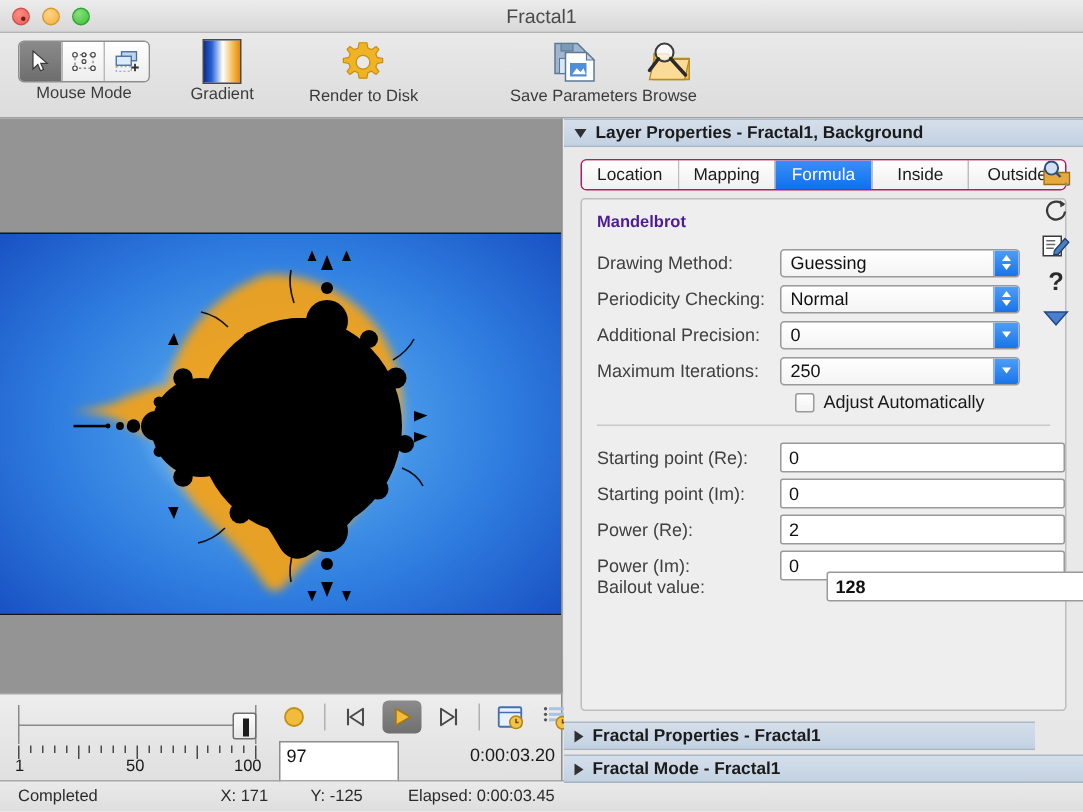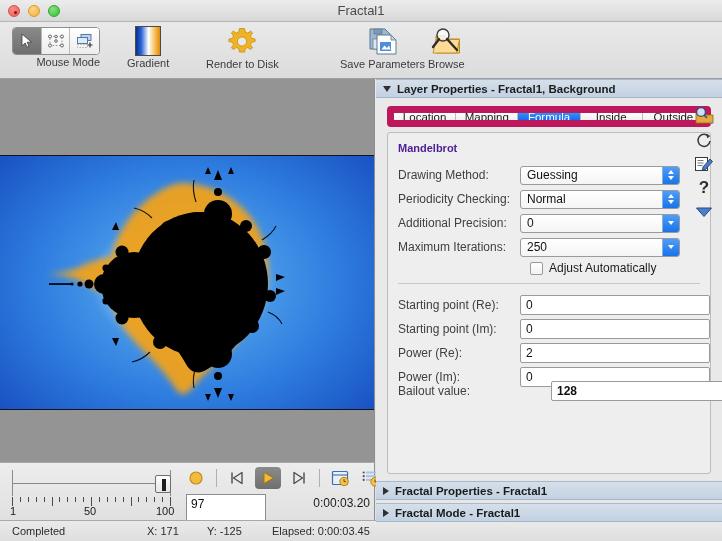--- a/index.html
+++ b/index.html
@@ -38,21 +38,21 @@
     font-size: 13px; color: #4a4a4a;
   }
 
   
   .toolbar {
     position: absolute; left: 0; top: 22px; width: 722px; height: 57px;
     background: linear-gradient(#e9e9e9, #dcdcdc);
     border-bottom: 1px solid #9f9f9f;
   }
   .tb-item { position: absolute; text-align: center; }
-  .tb-label { font-size: 11px; color: #3b3b3b; margin-top: 1px; white-space: nowrap; text-align: right; }
+  .tb-label { font-size: 11px; color: #3b3b3b; margin-top: 1px; white-space: nowrap; }
 
   
   .seg {
     display: flex; height: 28px; border: 1px solid #8e8e8e; border-radius: 4px;
     overflow: hidden; background: #fff; width: 88px;
   }
   .seg > div {
     width: 29px; display: flex; align-items: center; justify-content: center;
     border-right: 1px solid #b9b9b9; background: linear-gradient(#ffffff,#ededed);
   }
@@ -139,21 +139,21 @@
   }
   .tri { width: 0; height: 0; margin-right: 6px; }
   .tri.down { border-left: 4.5px solid transparent; border-right: 4.5px solid transparent; border-top: 6px solid #303030; }
   .tri.right { border-top: 4.5px solid transparent; border-bottom: 4.5px solid transparent; border-left: 6px solid #303030; }
 
   .panel-body {
     position: absolute; left: 0; top: 19px; width: 346px; height: 382px;
     background: #e9e9e9; padding: 6px 8px 0 8px;
   }
   .tabbar {
-    display: flex; height: 21px; border: 7px solid #be185d; border-radius: 4px;
+    display: flex; height: 21px; border: 1px solid #be185d; border-radius: 4px;
     overflow: hidden; background: #fff; margin: 2px 3px 0 3px; text-align: center;
   }
   .tab {
     flex: 1; display: flex; align-items: center; justify-content: center;
     font-size: 11.5px; color: #1b1b1b; border-right: 1px solid #bdbdbd;
     background: linear-gradient(#fefefe,#f0f0f0);
   }
   .tab:last-child { border-right: none; }
   .tab.active { background: linear-gradient(#3a8ff7,#1070ef); color: #fff; }
 
@@ -576,21 +576,21 @@
           <span style="font-size:17px; color:#2b2b2b; font-weight:bold;">?</span>
         </div>
         <div class="sideicon">
           <svg width="18" height="12" viewBox="0 0 18 12">
             <path d="M1.5 2 H16.5 L9 10.5 z" fill="#4a7fd0" stroke="#24497f" stroke-width="1"></path>
           </svg>
         </div>
       </div>
     </div>
 
-    <div class="disclosure-bar" style="position:absolute; left:0; top:402px; width:346px;">
+    <div class="disclosure-bar" style="position:absolute; left:0; top:402px; width:314px;">
       <div class="tri right"></div>
       <span>Fractal Properties - Fractal1</span>
     </div>
     <div class="disclosure-bar" style="position:absolute; left:0; top:424px; width:346px;">
       <div class="tri right"></div>
       <span>Fractal Mode - Fractal1</span>
     </div>
   </div>
 
 </div>

